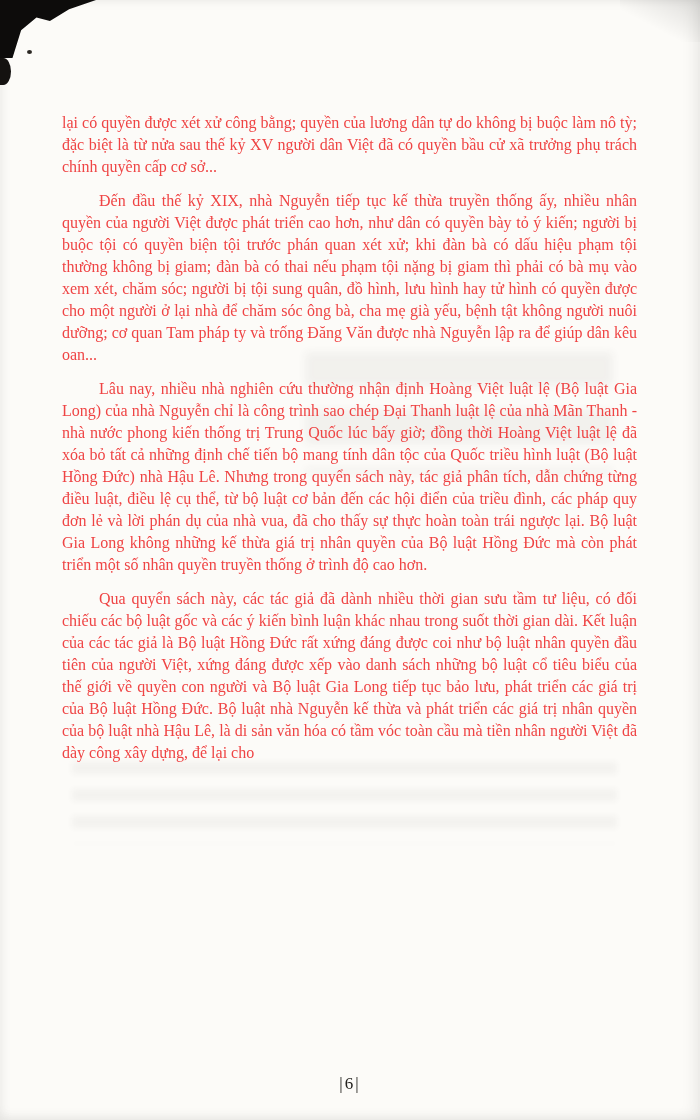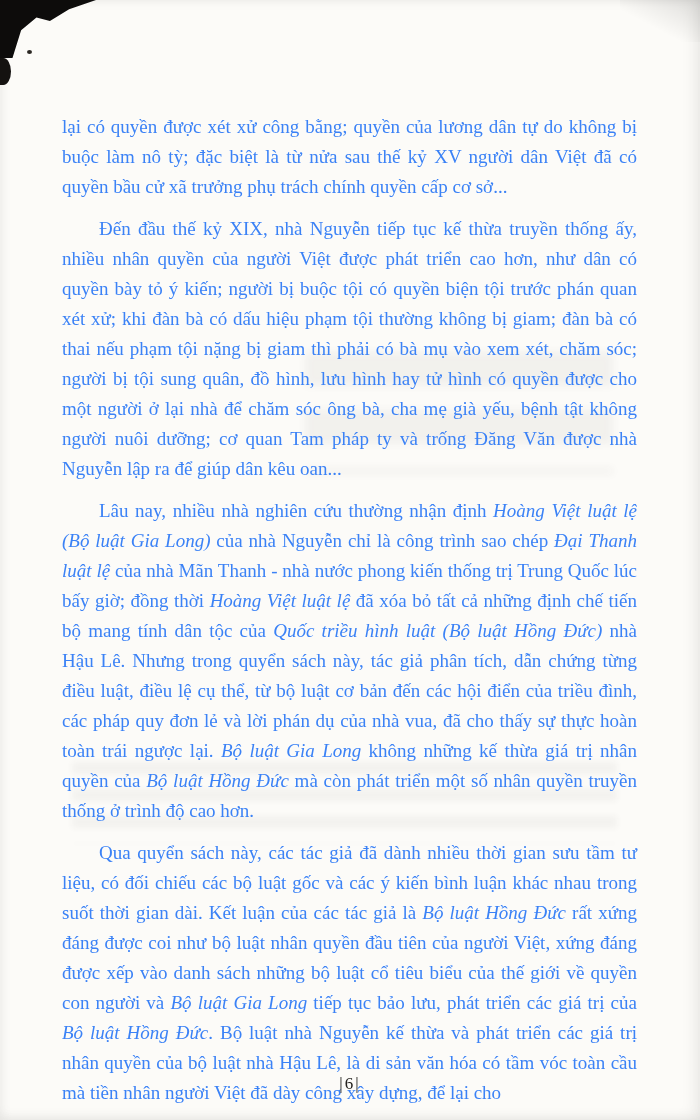--- a/index.html
+++ b/index.html
@@ -70,33 +70,33 @@
     opacity: 0.05;
     transform: scaleX(-1);
   }
 
   
   .text-block {
     position: absolute;
     left: 62px;
     right: 63px;
     top: 112px;
-    color: #3b82f6;
-    font-size: 19px;
-    line-height: 30px;
+    color: #ef4444;
+    font-size: 16px;
+    line-height: 22px;
     text-align: justify;
     text-justify: inter-word;
   }
   .text-block p.para {
     margin: 0 0 12px 0;
   }
   .text-block p.para.indent {
     text-indent: 37px;
   }
-  .it { font-style: italic; }
+  .it { }
 
   .page-footer {
     position: absolute;
     left: 0; right: 0;
     bottom: 26px;
     text-align: center;
   }
   .page-number {
     display: inline-block;
     color: #24221f;

